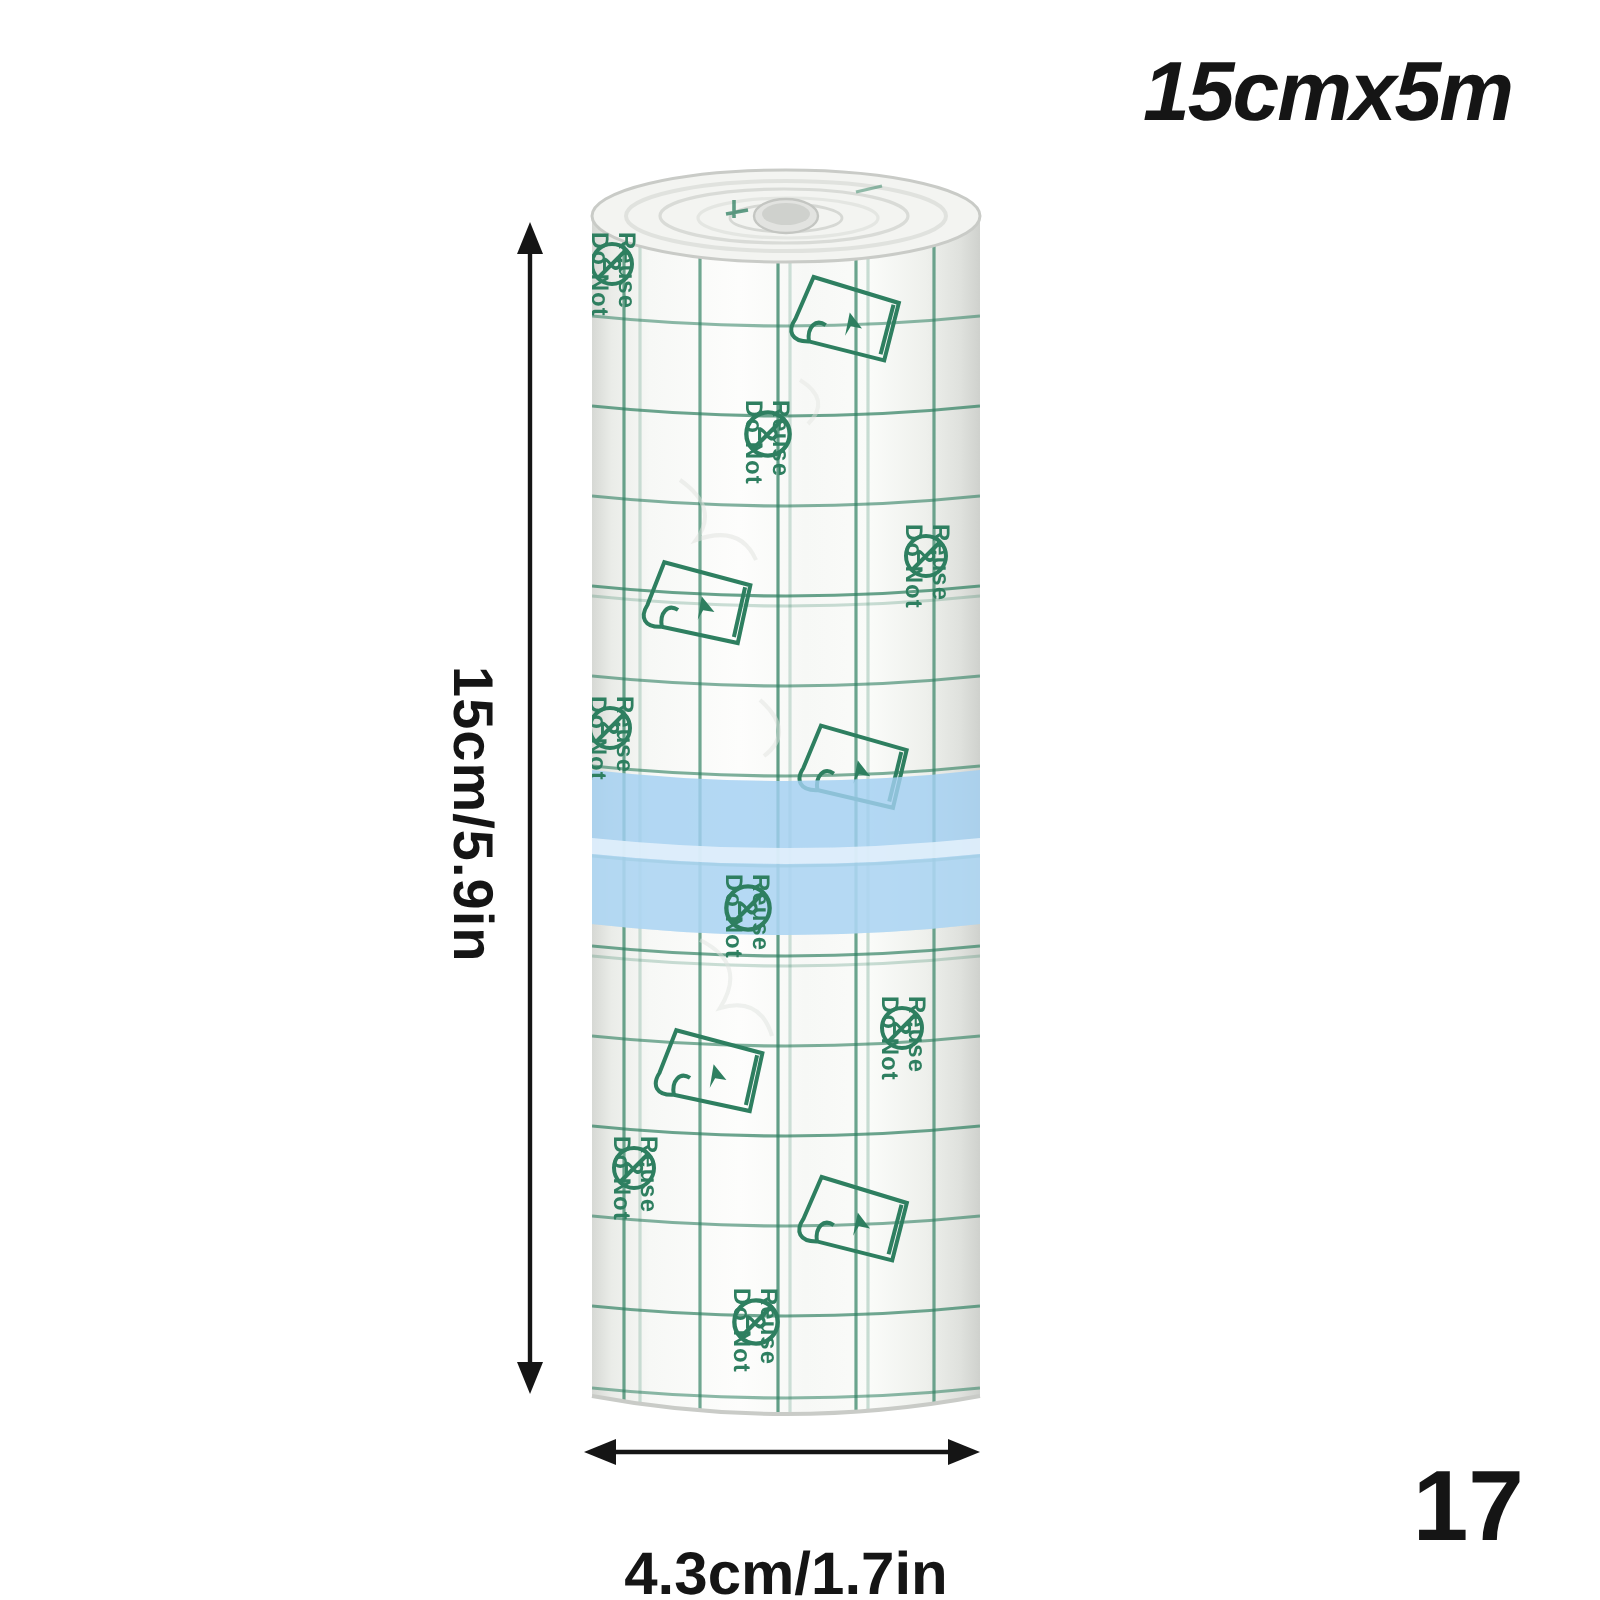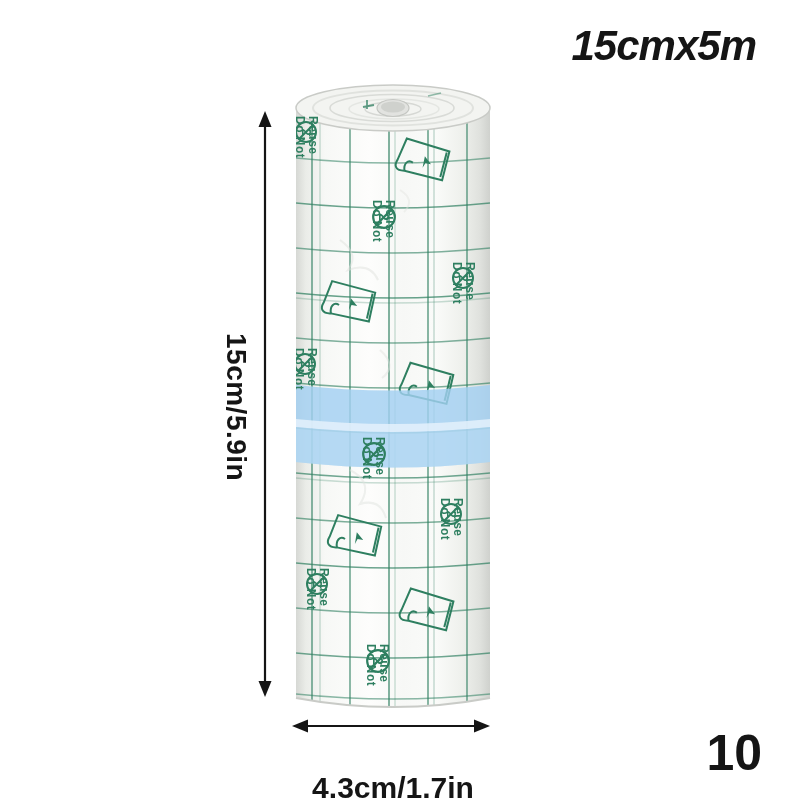--- a/index.html
+++ b/index.html
@@ -283,15 +283,15 @@
         <text x="12" y="16.5" text-anchor="middle">2</text>
         <line x1="4.5" y1="4.5" x2="19.5" y2="19.5" stroke-width="2"></line>
       </svg>
     </div>
 
   </div>
 
   <div class="size-label">15cmx5m</div>
   <div class="height-label">15cm/5.9in</div>
   <div class="width-label">4.3cm/1.7in</div>
-  <div class="index-label">10</div>
+  <div class="index-label">17</div>
 
 </div>
 
 </body></html>

